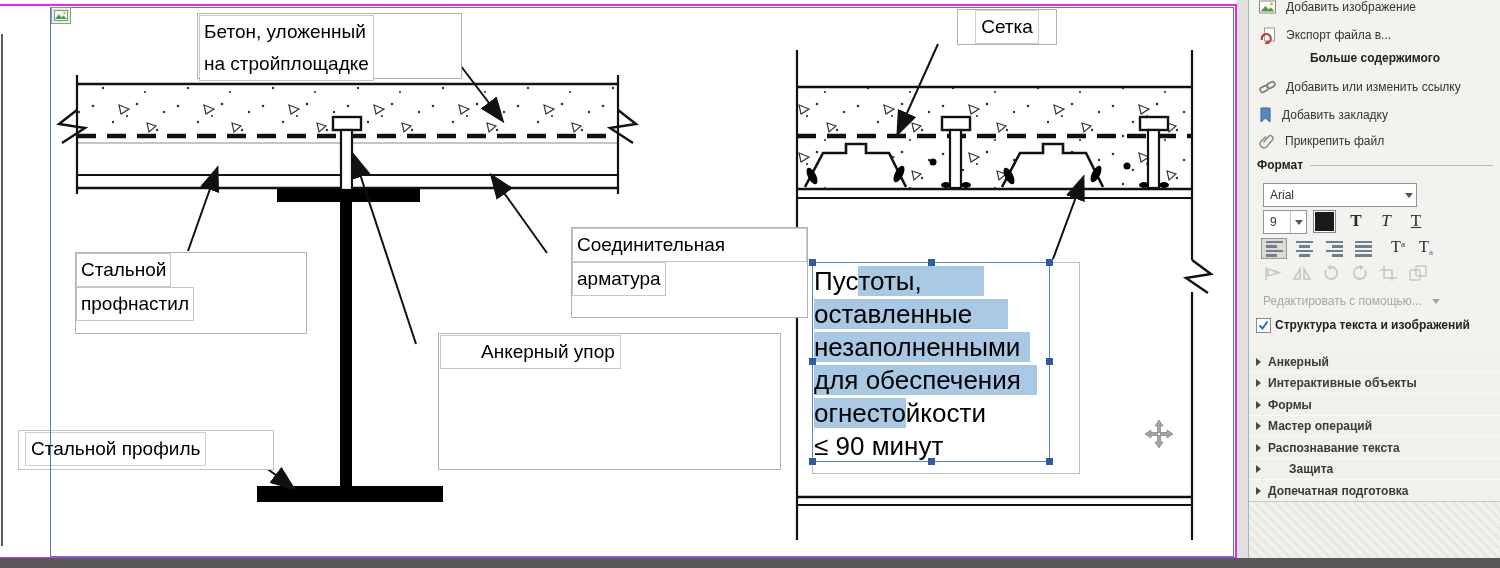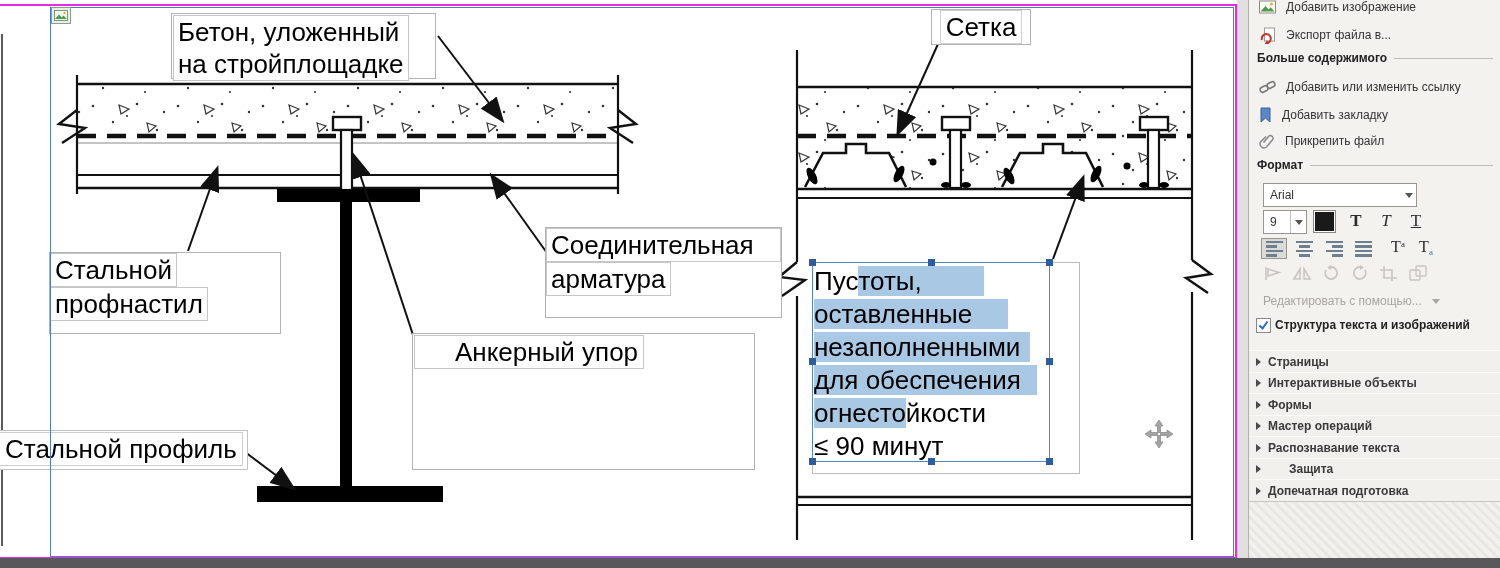--- a/index.html
+++ b/index.html
@@ -5,21 +5,21 @@
   html,body{margin:0;padding:0;background:#fff;}
   .screen{position:relative;width:1500px;height:568px;overflow:hidden;
           font-family:"Liberation Sans",sans-serif;background:#fff;}
   
   .page{position:absolute;left:0;top:4px;width:1235px;height:551px;background:#fff;
         border-top:2px solid #e829e8;border-right:2px solid #e829e8;border-bottom:2px solid #e829e8;}
   .left-edge-line{position:absolute;left:1px;top:34px;width:2px;height:512px;background:#5c5c5c;}
   .drawing{position:absolute;left:0;top:0;}
   
   .lbl{position:absolute;background:#fff;border:1px solid #b4b2b0;color:#000;
-       font-size:26px;line-height:32px;white-space:nowrap;}
+       font-size:19px;line-height:32px;white-space:nowrap;margin-left:26px;}
   .lbl .inner{display:inline-block;border:1px solid #c8c6c4;padding:0 5px;background:#fff;}
   .lbl .stack{display:block;width:max-content;border:1px solid #c8c6c4;padding:0 4px;background:#fff;}
   
   .voids-outer{position:absolute;left:812px;top:262px;width:266px;height:210px;
                background:#fff;border:1px solid #bdbbb9;}
   .voids-text{position:absolute;left:814px;top:265px;font-size:26px;line-height:33px;color:#000;white-space:nowrap;}
   .voids-text .hl{background:#a9c8e3;}
   .sel-box{position:absolute;left:812px;top:262px;width:236px;height:198px;border:1px solid #5b83c0;}
   .handle{position:absolute;width:7px;height:7px;background:#2d5d9e;}
   
@@ -244,21 +244,21 @@
 
     <div class="p-item" style="top:25px;">
       <svg width="17" height="17" viewBox="0 0 17 17">
         <rect x="5.5" y="1" width="10" height="13" fill="#fff" stroke="#999"></rect>
         <path d="M3,13 a4.5,4.5 0 1 1 5,3" fill="none" stroke="#c0392b" stroke-width="2"></path>
         <path d="M8,13 l2,4 -4.4,0 z" fill="#c0392b"></path>
       </svg>
       <span>Экспорт файла в...</span>
     </div>
 
-    <div class="p-head" style="top:51px;">
+    <div class="p-head" style="top:51px;flex-direction:column;">
       <span>Больше содержимого</span>
         <div class="rule"></div>
     </div>
 
     <div class="p-item" style="top:77px;">
       <svg width="17" height="14" viewBox="0 0 17 14">
         <g fill="none" stroke="#7a7a7a" stroke-width="1.6">
           <rect x="1" y="6.5" width="8" height="5" rx="2.4" transform="rotate(-28 5 9)"></rect>
           <rect x="8" y="2.5" width="8" height="5" rx="2.4" transform="rotate(-28 12 5)"></rect>
         </g>
@@ -382,21 +382,21 @@
 
     <div class="chk" style="left:7px;top:318px;">
       <svg width="13" height="13" viewBox="0 0 13 13">
         <polyline points="2.5,6.5 5.5,9.5 10.5,2.5" fill="none" stroke="#2a6bc4" stroke-width="2"></polyline>
       </svg>
     </div>
     <div style="position:absolute;left:26px;top:318px;font-weight:bold;color:#222;">Структура текста и изображений</div>
 
     <div class="acc" style="top:350px;">
         <span class="tri"></span>
-        <span>Страницы</span>
+        <span>Анкерный</span>
       </div>
     <div class="acc" style="top:371.5px;">
         <span class="tri"></span>
         <span>Интерактивные объекты</span>
       </div>
     <div class="acc" style="top:393px;">
         <span class="tri"></span>
         <span>Формы</span>
       </div>
     <div class="acc" style="top:414.5px;">

